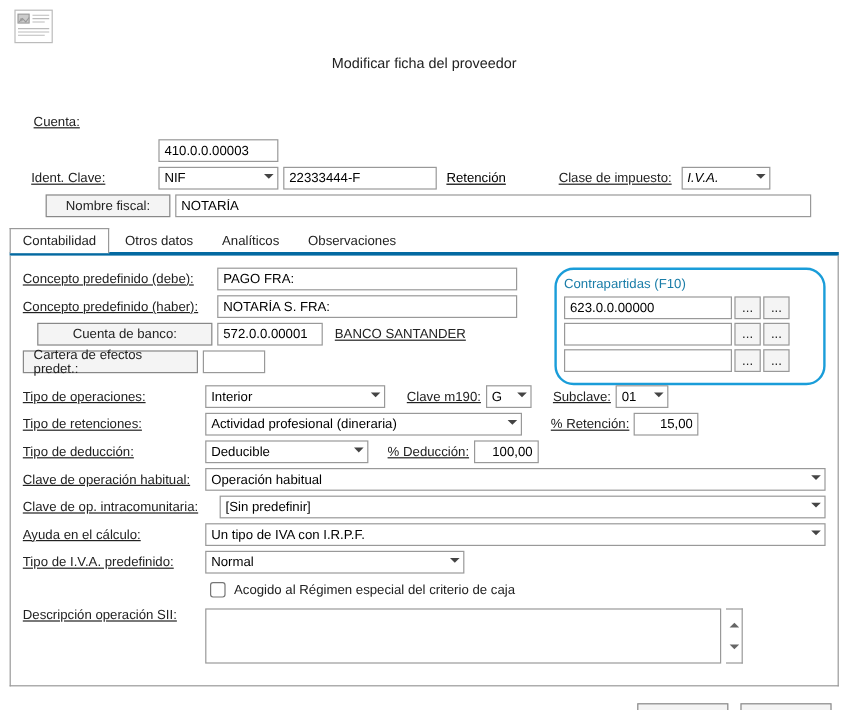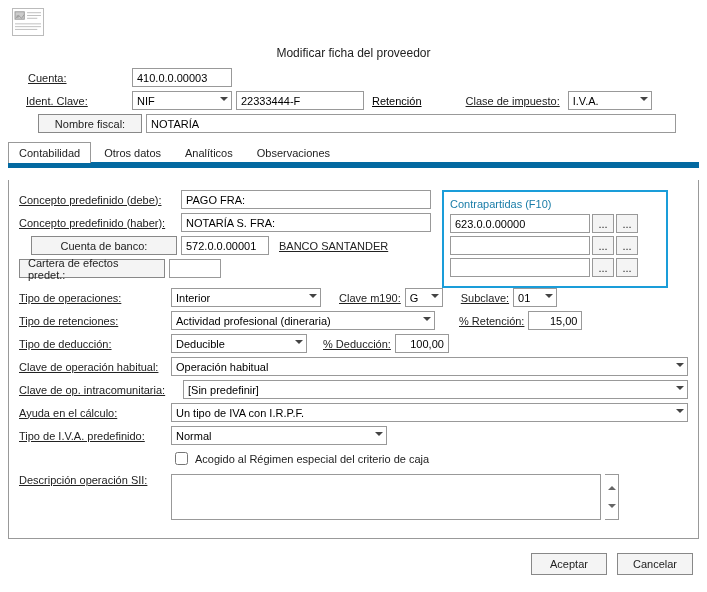--- a/index.html
+++ b/index.html
@@ -49,21 +49,21 @@
     display:inline-flex;
     align-items:center;
     justify-content:center;
     border:1px solid #888;
     background:#f4f4f4;
     padding:2px 8px;
     height:19px;
     cursor:default;
   }
   a.link { color:#000; text-decoration:underline; cursor:pointer; }
-  .tabbar { display:flex; border-bottom:6px solid #0369a1; margin:8px 0 12px 0;text-align:center; }
+  .tabbar { display:flex; border-bottom:3px solid #0369a1; margin:8px 0 0 0;text-align:center; }
   .tab {
     padding:4px 10px;
     border:1px solid transparent;
     border-bottom:none;
     cursor:default;
     margin-right:2px;
     position:relative;
     top:1px;
   }
   .tab.active {
@@ -104,21 +104,21 @@
   }
   .spinner div { flex:1; display:flex; align-items:center; justify-content:center; }
   .spinner div::before {
     content:""; border:4px solid transparent;
   }
   .spinner .up::before { border-bottom-color:#666; }
   .spinner .dn::before { border-top-color:#666; }
   .footer { display:flex; justify-content:flex-end; gap:10px; margin-top:14px; padding-right:6px; }
   .footer .btnish { width:76px; height:22px; }
   .main-top { position:relative; }
-  .contrap-float { position:absolute; right:20px; top:0; }
+  .contrap-float { position:absolute; right:0; top:0;border-radius:16px; }
   .wlabel { width:148px; }
 </style>
 </head>
 <body>
 
 
 
 <div class="placeholder-icon">
   <svg viewBox="0 0 32 28">
       <rect x="2" y="3" width="10" height="8" fill="#ccc" stroke="#999"></rect>
@@ -130,30 +130,30 @@
       <line x1="2" y1="16" x2="30" y2="16" stroke="#bbb"></line>
       <line x1="2" y1="19" x2="30" y2="19" stroke="#bbb"></line>
       <line x1="2" y1="22" x2="26" y2="22" stroke="#bbb"></line>
     </svg>
 </div>
 
 <div class="title">Modificar ficha del proveedor</div>
 
 <div class="row">
   <span class="lbl" style="width:120px; padding-left:20px">Cuenta:</span>
-  <input type="text" style="width: 100px;" value="410.0.0.00003">
+  <input type="text" style="width: 100px; margin-top: 48px;" value="410.0.0.00003">
 </div>
 
 <div class="row">
   <span class="lbl" style="width:120px; padding-left:18px">Ident. Clave:</span>
   <span class="combo-wrap"><input type="text" class="combo" style="width: 100px;" value="NIF"></span>
   <input type="text" style="width: 128px;" value="22333444-F">
   <a class="link" style="margin-left:4px">Retención</a>
   <span class="lbl" style="margin-left:40px">Clase de impuesto:</span>
-  <span class="combo-wrap" style="margin-left:4px"><input type="text" class="combo" style="width: 84px;" value="I.V.A."></span>
+  <span class="combo-wrap" style="margin-left:4px"><input type="text" class="combo" style="width: 74px; font-style: italic;" value="I.V.A."></span>
 </div>
 
 <div class="row">
   <span class="btnish" style="width:104px; margin-left:30px">Nombre fiscal:</span>
   <input type="text" style="width: 530px;" value="NOTARÍA">
 </div>
 
 <div class="tabbar">
   <div class="tab active">Contabilidad</div>
   <div class="tab">Otros datos</div>

